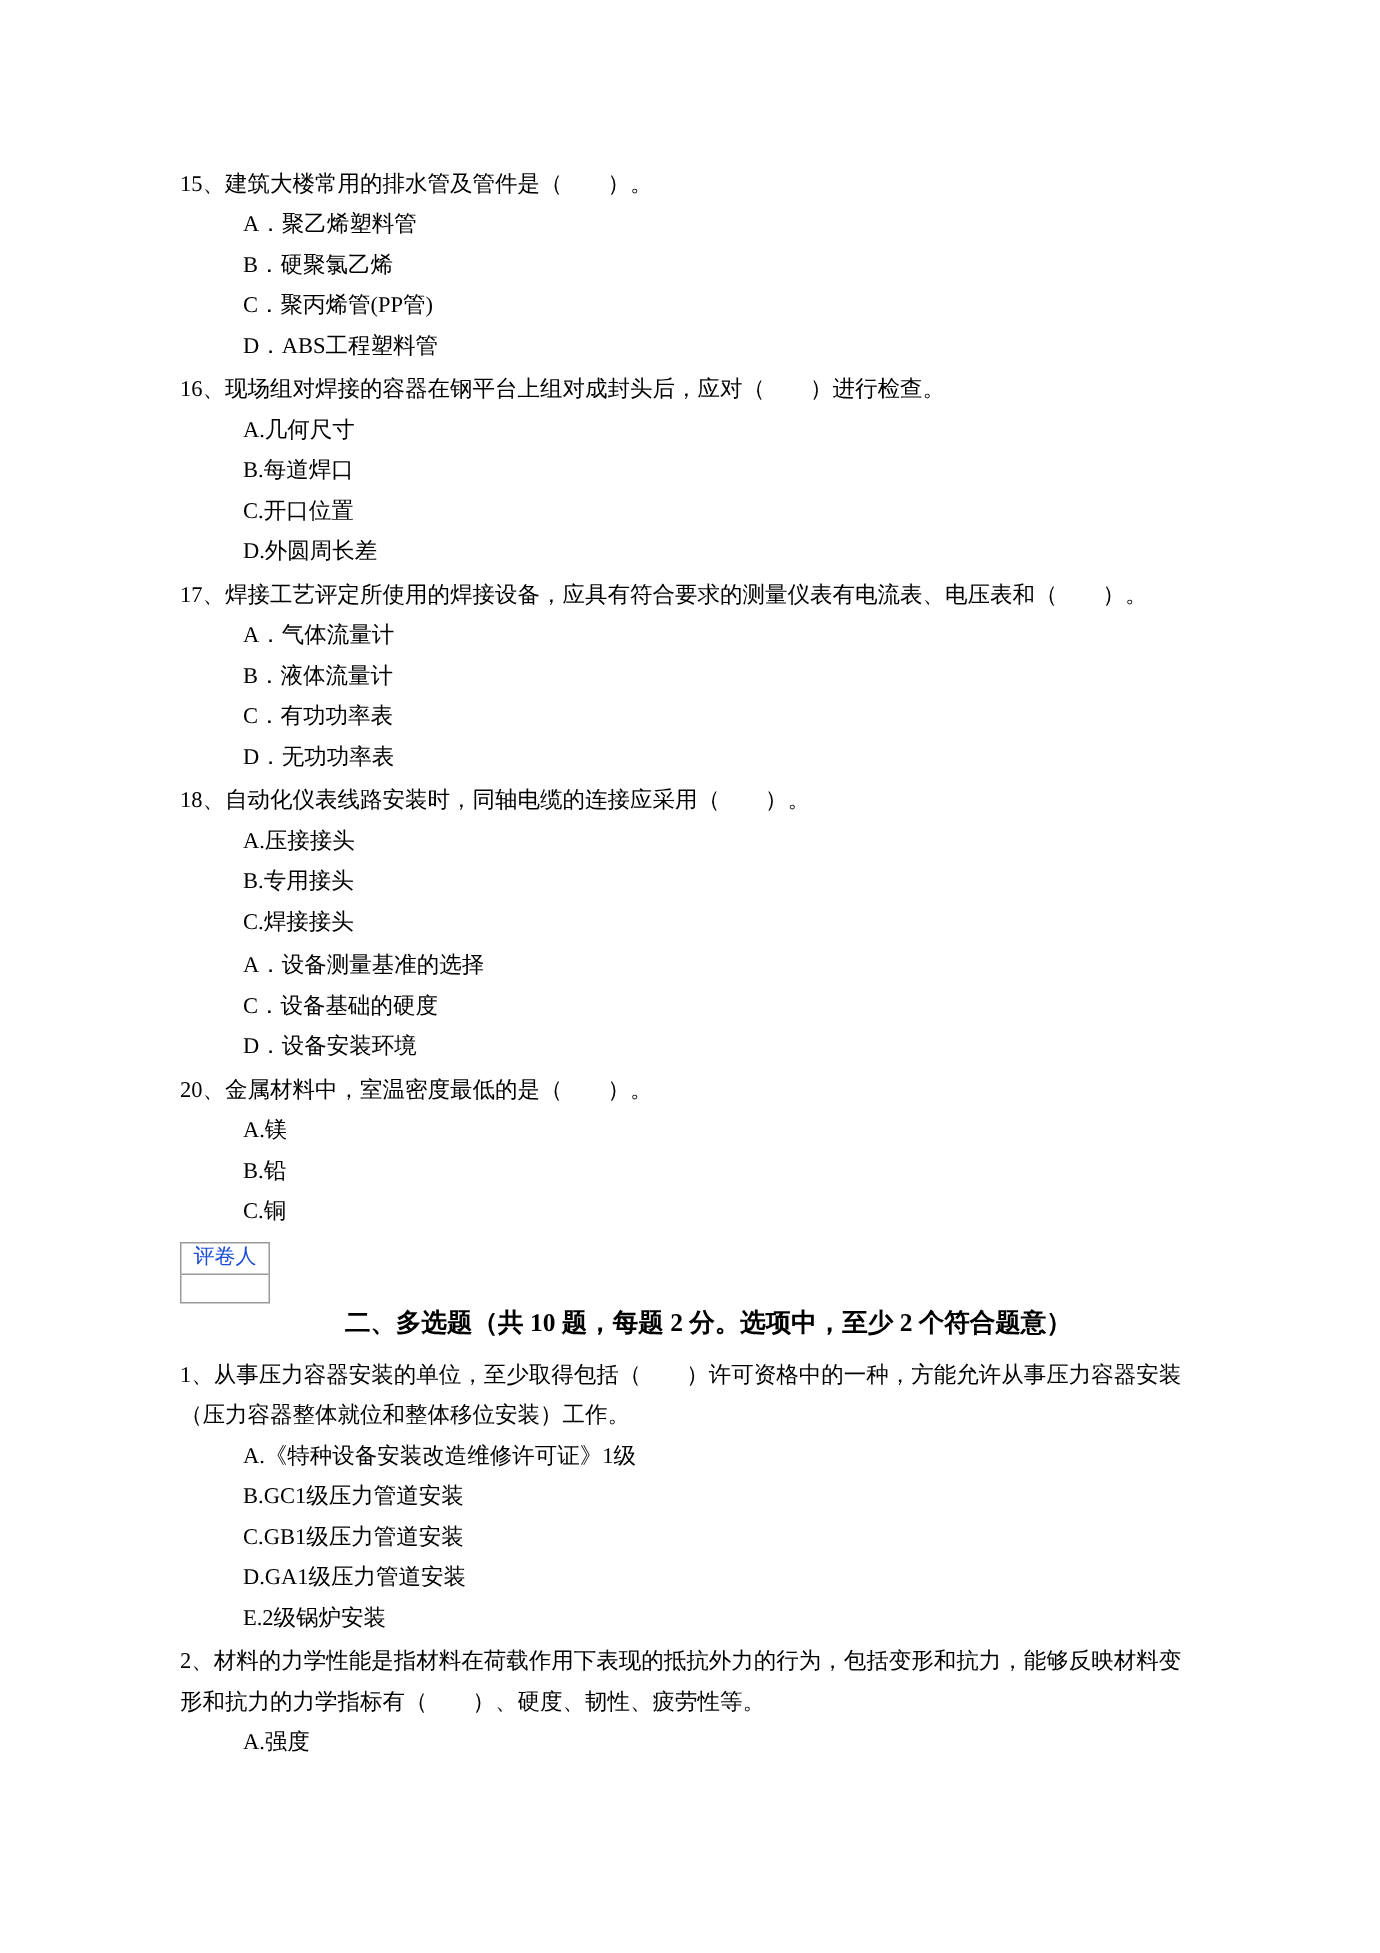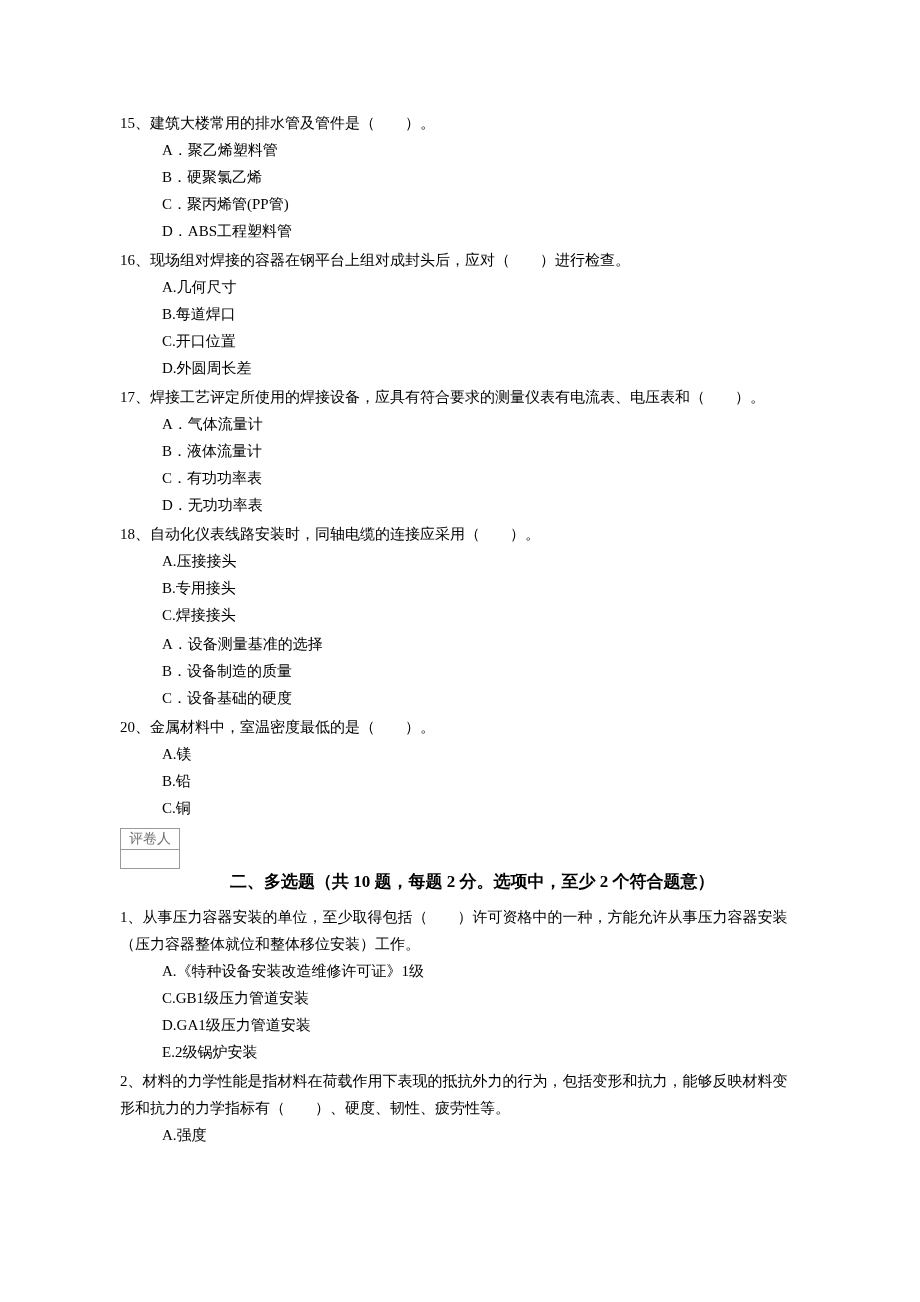--- a/index.html
+++ b/index.html
@@ -29,21 +29,21 @@
       border: 1px solid #999;
       display: inline-block;
       vertical-align: top;
       margin-top: 4px;
       margin-bottom: 2px;
     }
     .grader-box .label-row {
       border-bottom: 1px solid #999;
       padding: 0 8px;
       text-align: center;
-      color: #737373;
+      color: #1d4ed8;
       font-size: 14px;
       line-height: 20px;
     }
     .grader-box .empty-row {
       height: 18px;
     }
     .section-header {
       font-weight: bold;
       font-size: 17px;
       margin-left: 110px;
@@ -83,22 +83,22 @@
 
 <div class="question">
   <div class="q-text"><span>18</span><span>、自动化仪表线路安装时，同轴电缆的连接应采用（　　）。</span></div>
   <div class="option">A.压接接头</div>
   <div class="option">B.专用接头</div>
   <div class="option">C.焊接接头</div>
 </div>
 
 <div class="question">
   <div class="option">A．设备测量基准的选择</div>
-  <div class="option">B．设备制造的质量</div>
   <div class="option">C．设备基础的硬度</div>
+  <div class="option">D．设备安装环境</div>
 </div>
 
 <div class="question">
   <div class="q-text"><span>20</span><span>、金属材料中，室温密度最低的是（　　）。</span></div>
   <div class="option">A.镁</div>
   <div class="option">B.铅</div>
   <div class="option">C.铜</div>
 </div>
 
 
@@ -107,20 +107,21 @@
   <div class="empty-row"></div>
 </div>
 
 
 <div class="section-header">二、多选题（共 10 题，每题 2 分。选项中，至少 2 个符合题意）</div>
 
 
 <div class="question">
   <div class="q-text"><span>1</span><span>、从事压力容器安装的单位，至少取得包括（　　）许可资格中的一种，方能允许从事压力容器安装（压力容器整体就位和整体移位安装）工作。</span></div>
   <div class="option">A.《特种设备安装改造维修许可证》1级</div>
+  <div class="option">B.GC1级压力管道安装</div>
   <div class="option">C.GB1级压力管道安装</div>
   <div class="option">D.GA1级压力管道安装</div>
   <div class="option">E.2级锅炉安装</div>
 </div>
 
 <div class="question">
   <div class="q-text"><span>2</span><span>、材料的力学性能是指材料在荷载作用下表现的抵抗外力的行为，包括变形和抗力，能够反映材料变形和抗力的力学指标有（　　）、硬度、韧性、疲劳性等。</span></div>
   <div class="option">A.强度</div>
 </div>
 

